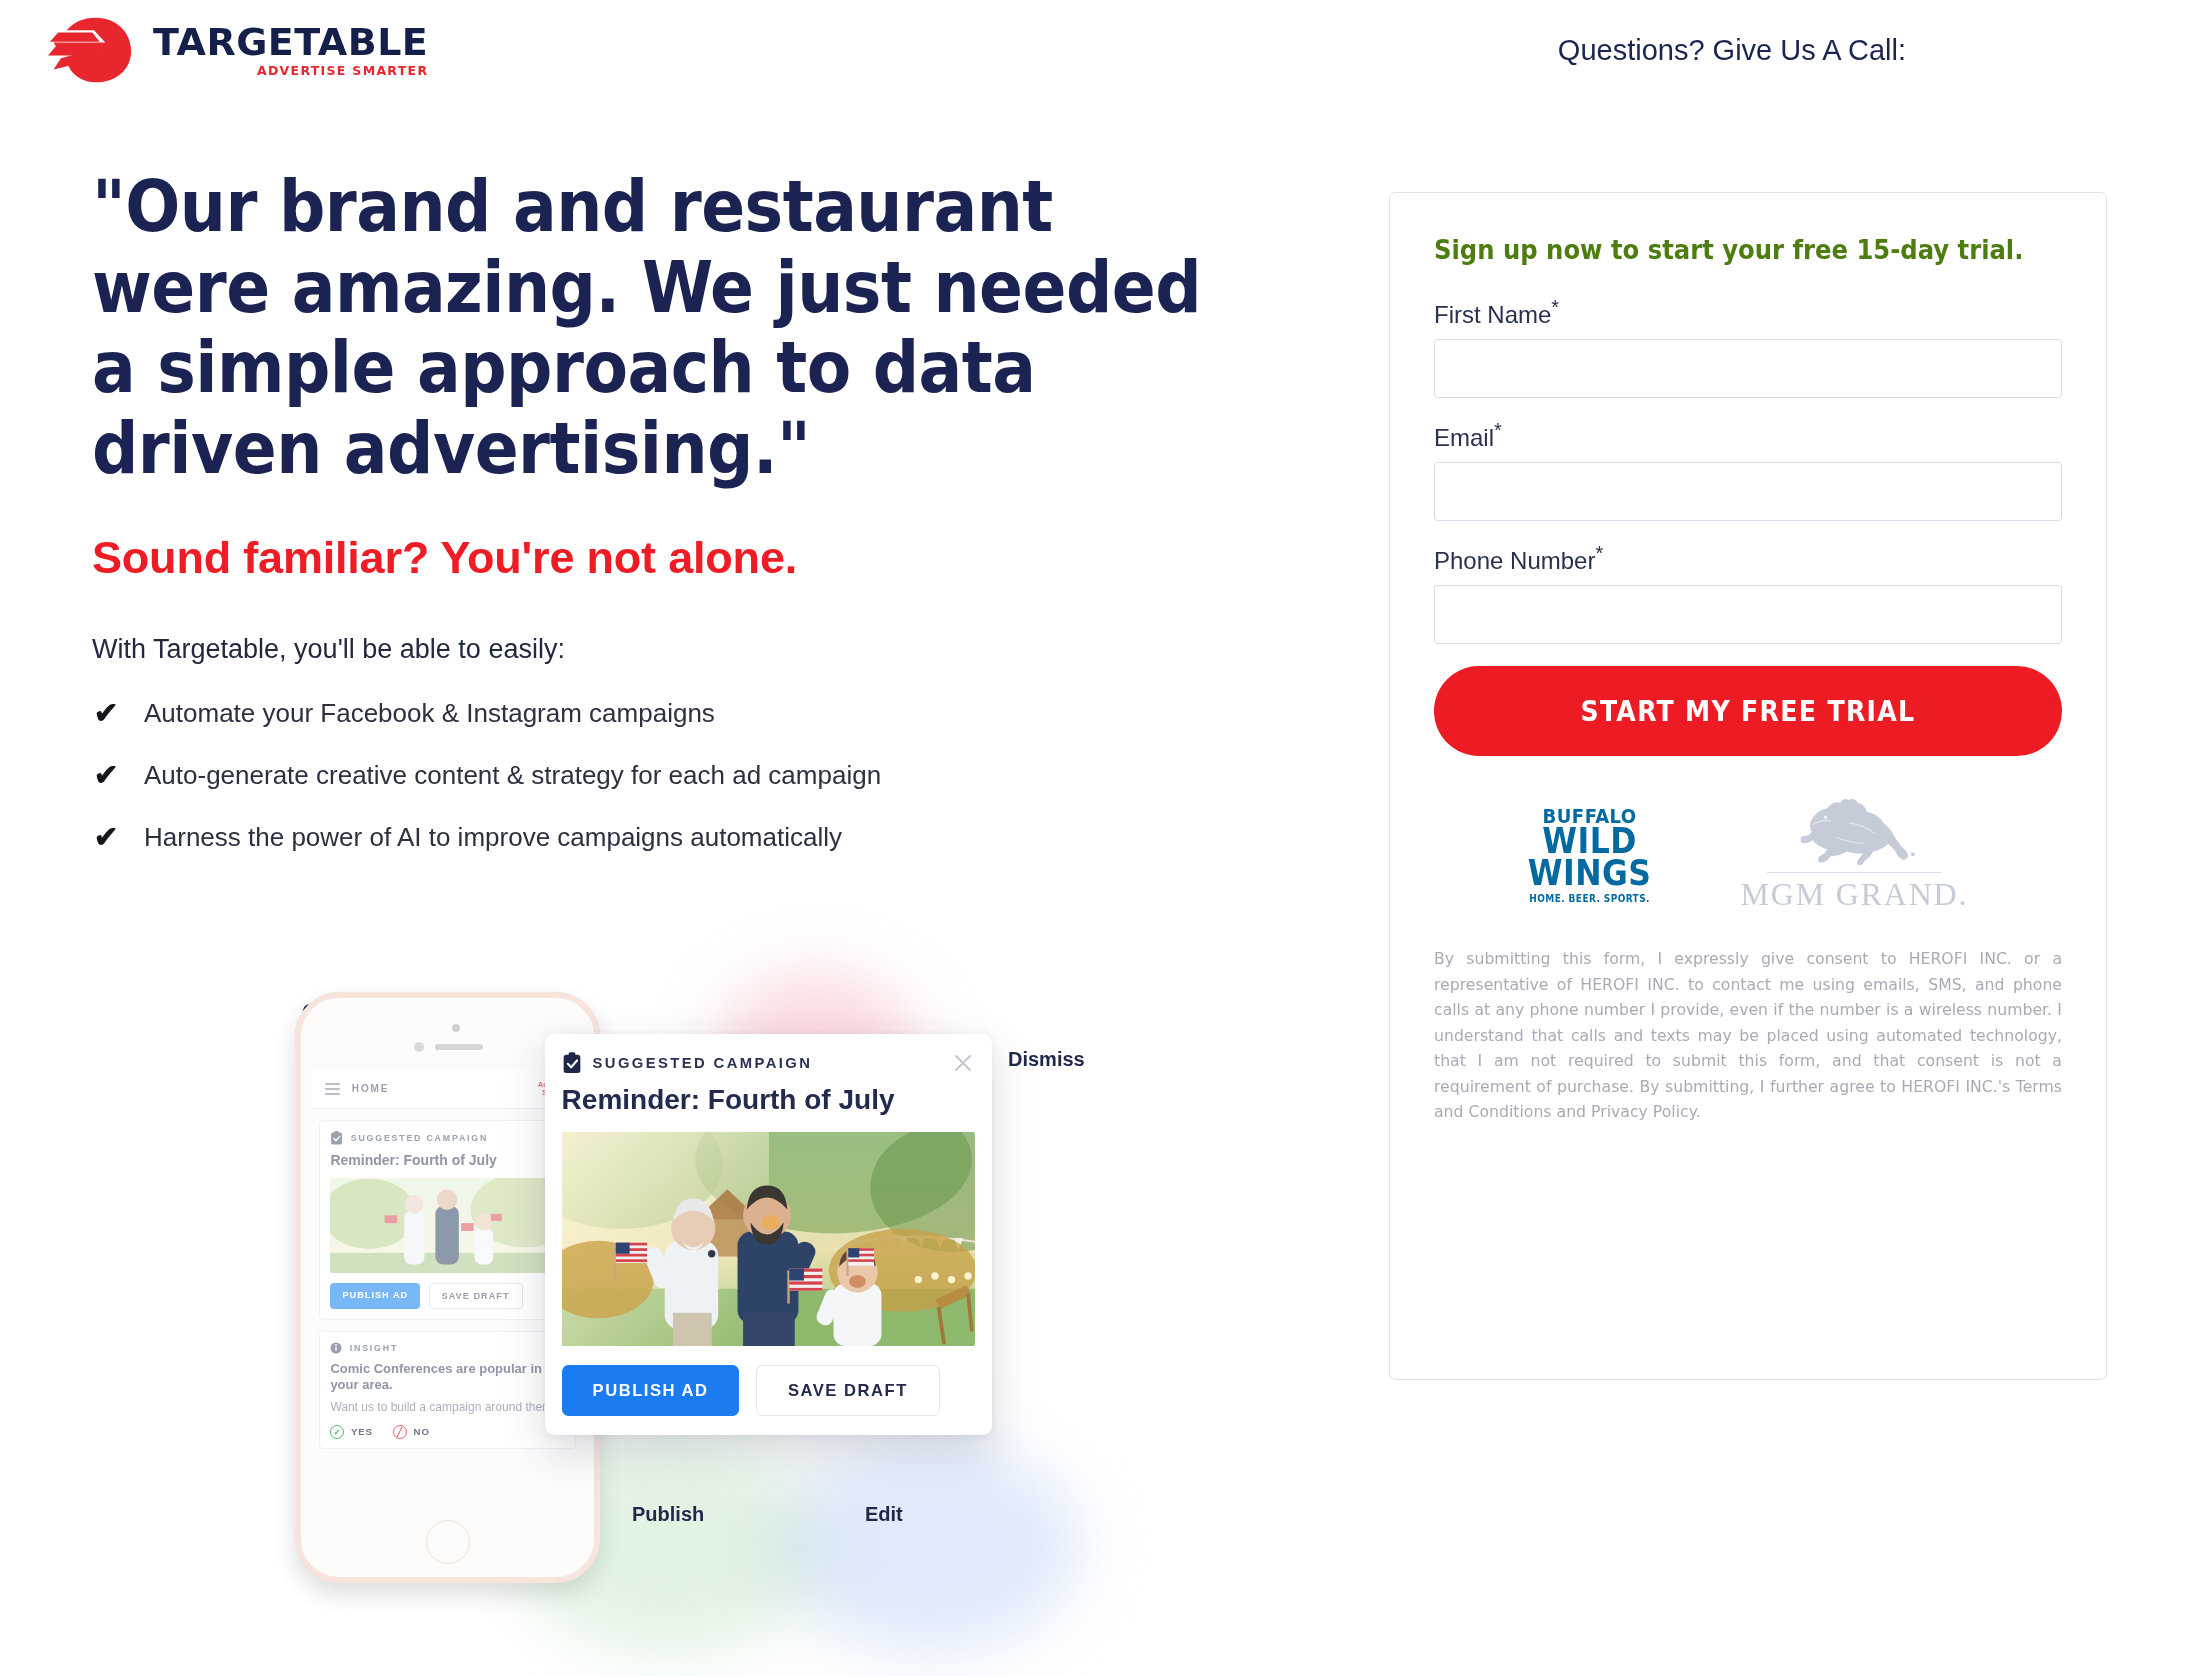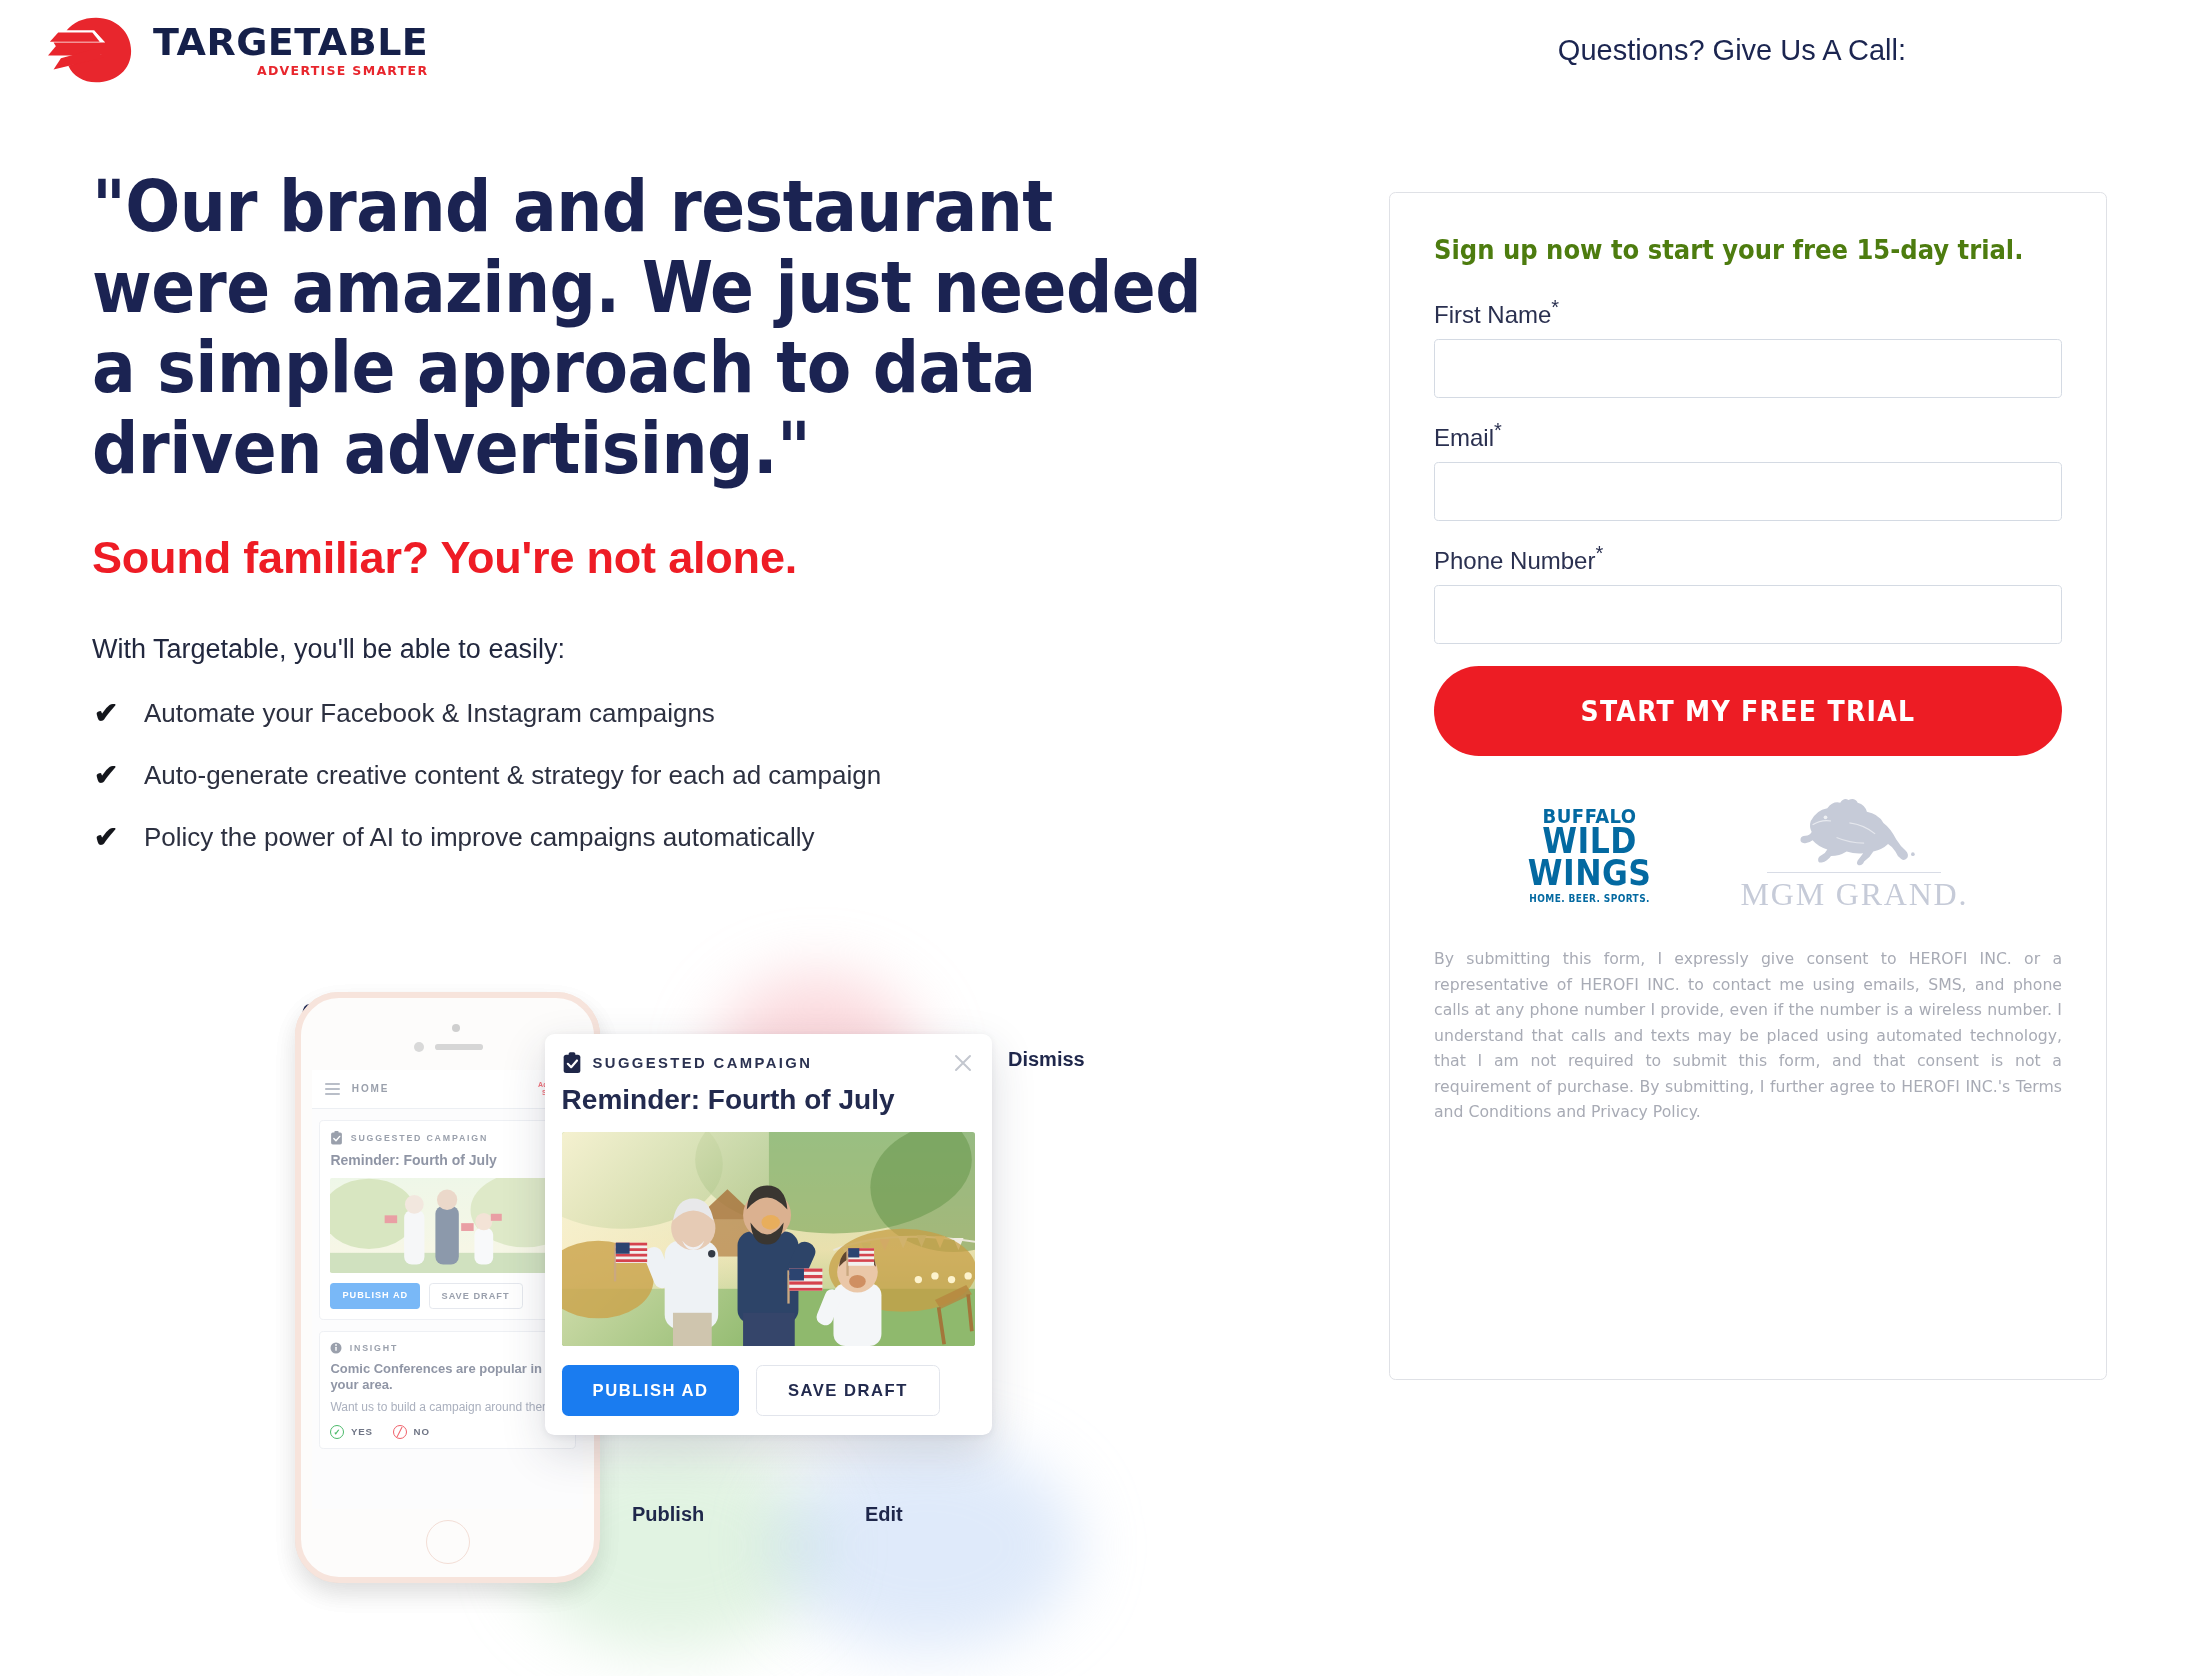--- a/index.html
+++ b/index.html
@@ -237,21 +237,21 @@
       <li class="bullet">
         <span class="check">✔</span>
         <span class="bullet-text">Automate your Facebook &amp; Instagram campaigns</span>
       </li>
       <li class="bullet">
         <span class="check">✔</span>
         <span class="bullet-text">Auto-generate creative content &amp; strategy for each ad campaign</span>
       </li>
       <li class="bullet">
         <span class="check">✔</span>
-        <span class="bullet-text">Policy the power of AI to improve campaigns automatically</span>
+        <span class="bullet-text">Harness the power of AI to improve campaigns automatically</span>
       </li>
     </ul>
   </div>
 
   <div class="glow glow-pink"></div>
   <div class="glow glow-green"></div>
   <div class="glow glow-blue"></div>
 
   <div class="phone">
     <div class="phone-dot"></div>

